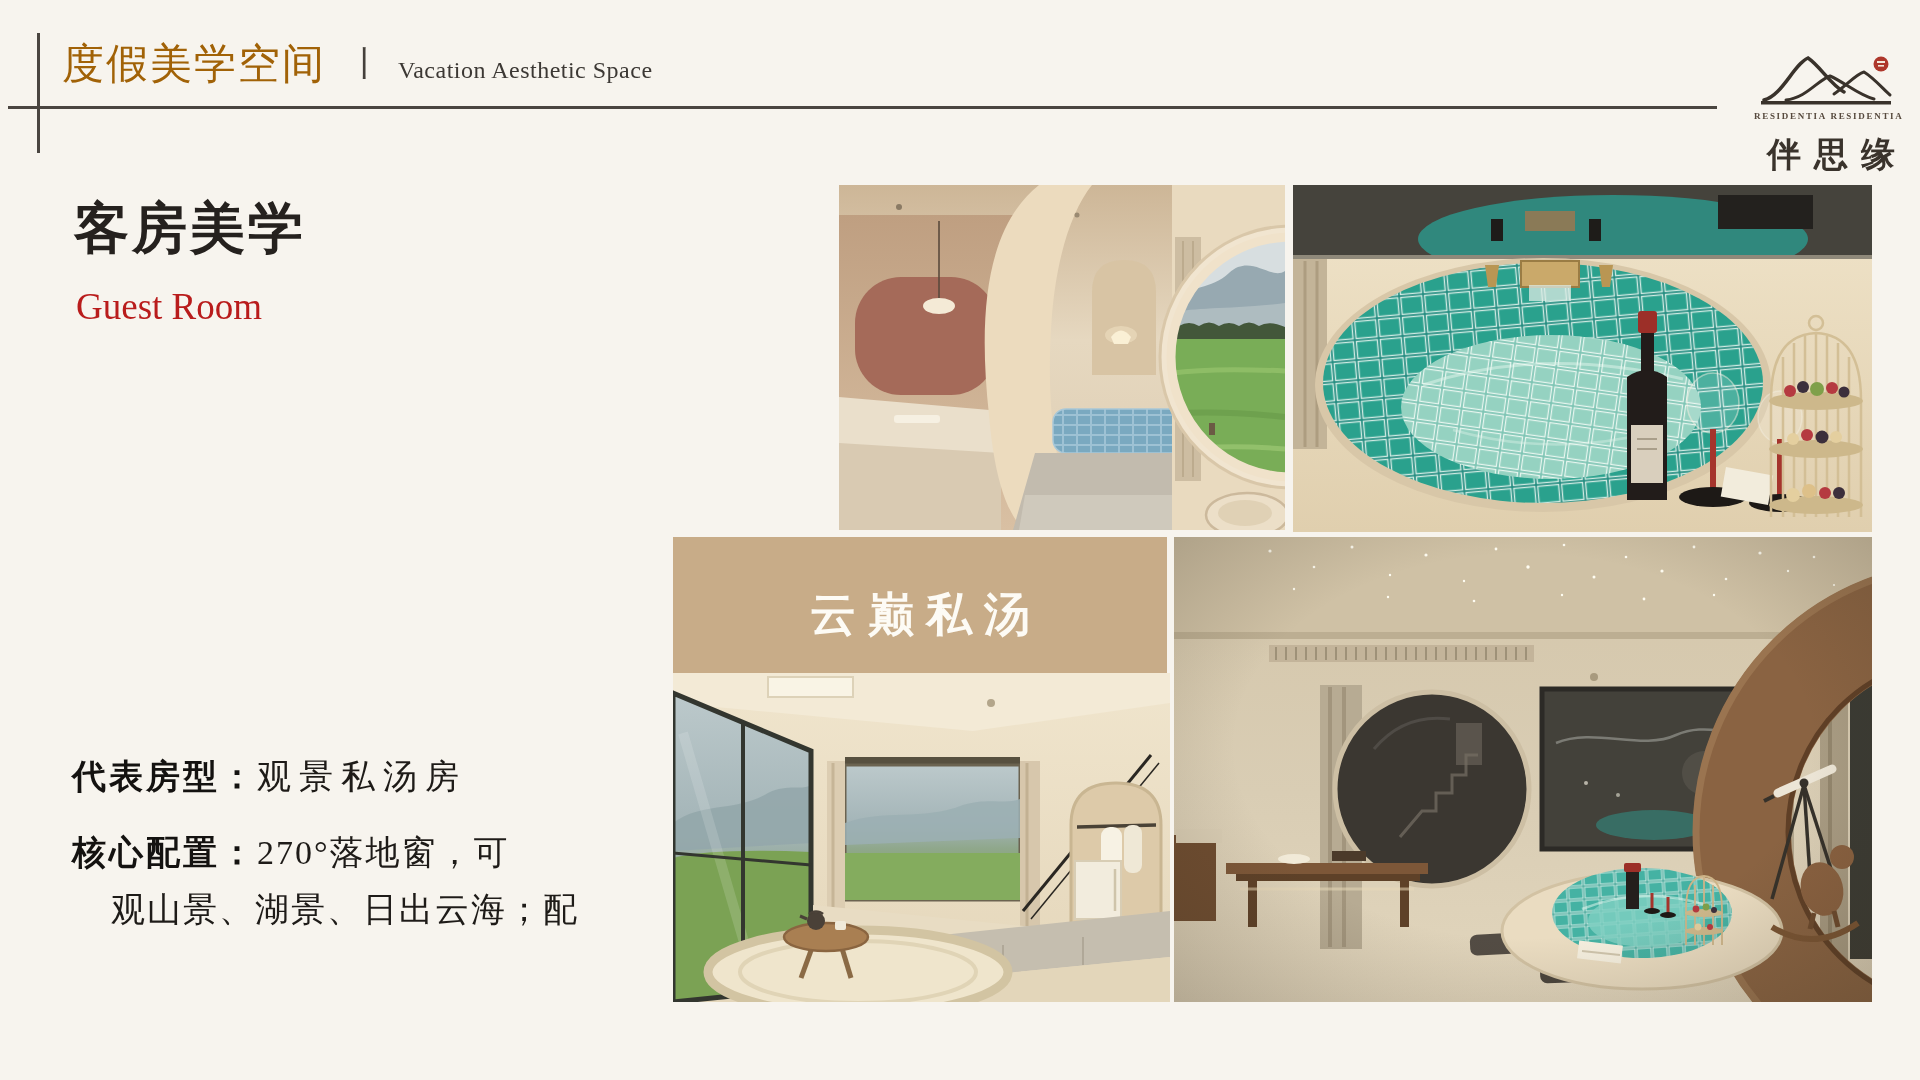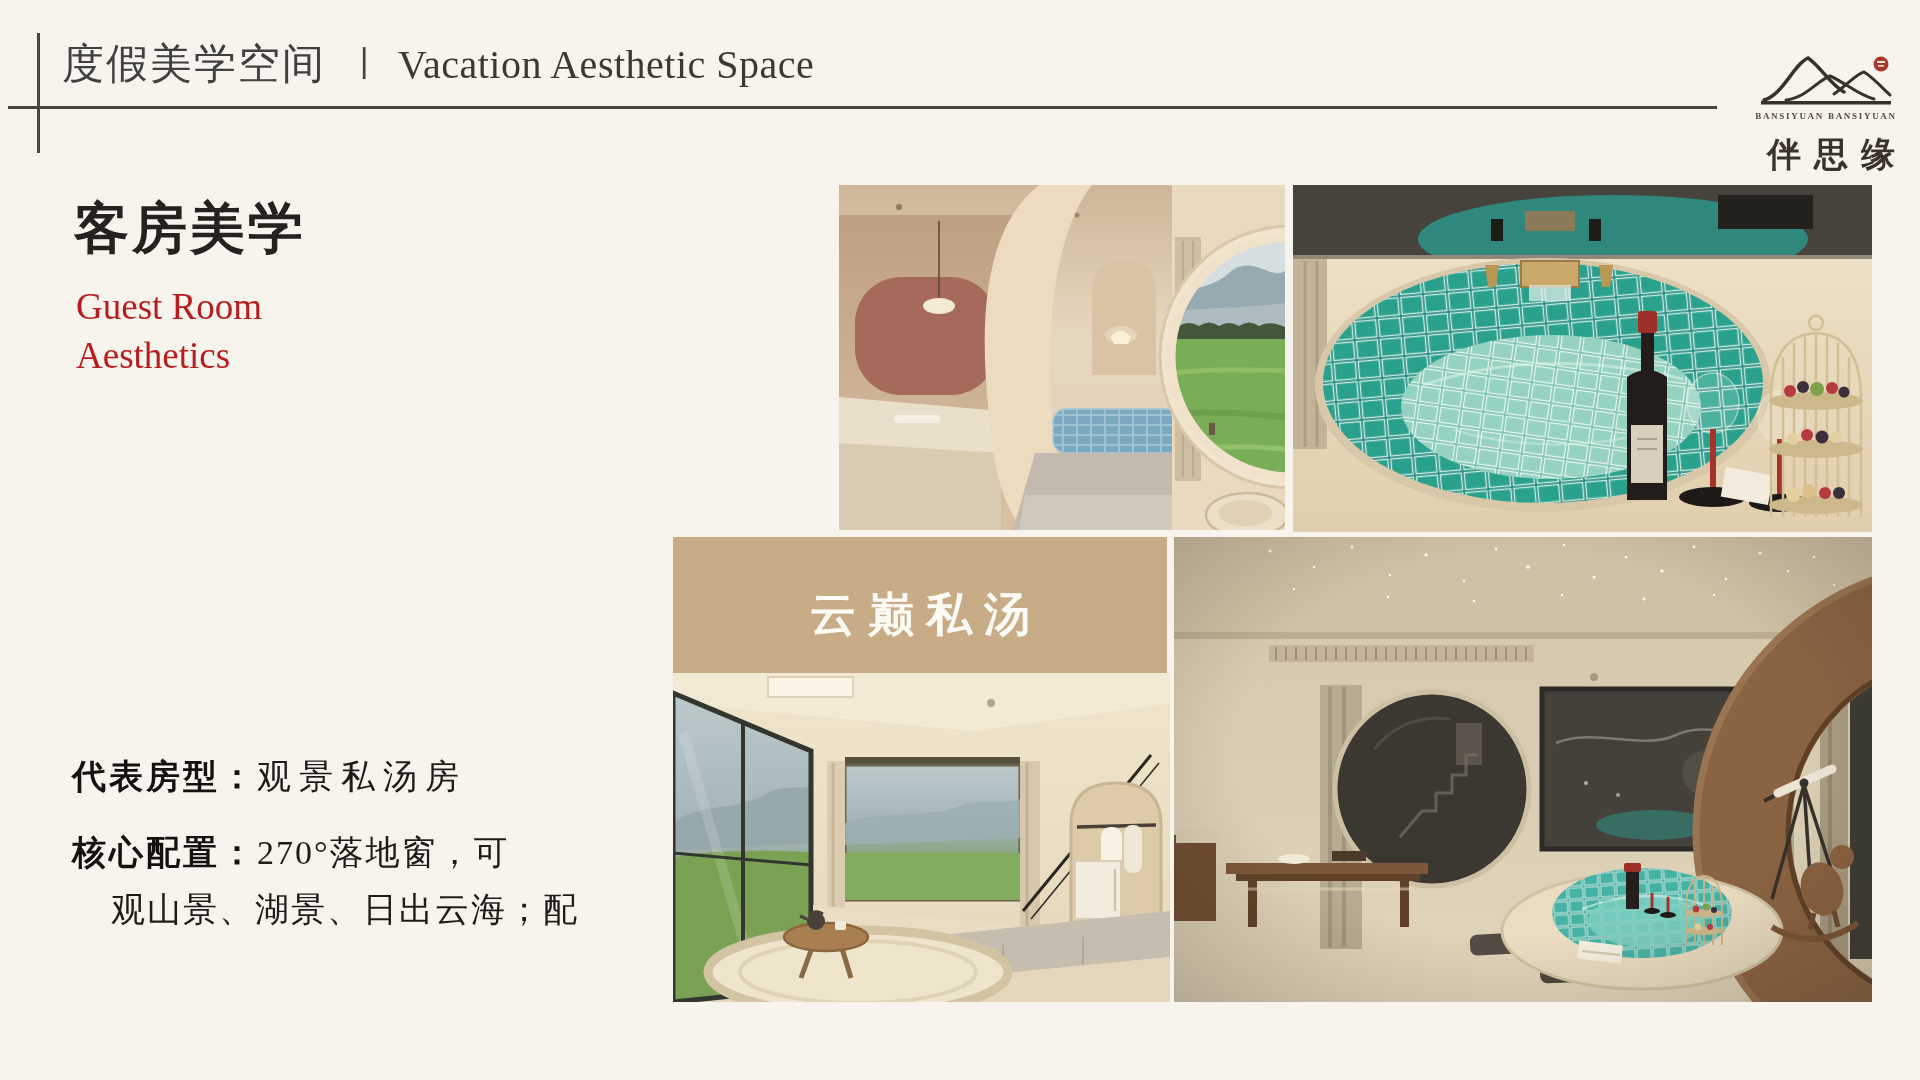--- a/index.html
+++ b/index.html
@@ -7,23 +7,23 @@
     position:relative;width:1920px;height:1080px;overflow:hidden;
     background:#f7f4ee;
     font-family:"Liberation Serif","DejaVu Serif",serif;
     color:#332f2b;
   }
   
   .v-rule{position:absolute;left:37px;top:33px;width:3px;height:120px;background:#4a4540;}
   .h-rule{position:absolute;left:8px;top:106px;width:1709px;height:3px;background:#4a4540;}
   
   .header-title{position:absolute;left:62px;top:36px;white-space:nowrap;}
-  .t-zh{font-size:42px;letter-spacing:2px;color:#404040;font-weight:500;}
+  .t-zh{font-size:42px;letter-spacing:2px;color:#a16207;font-weight:500;}
   .t-sep{font-size:34px;color:#45403b;margin:0 16px 0 22px;font-weight:300;vertical-align:3px;}
-  .t-en{font-size:40px;letter-spacing:.5px;color:#3c3834;}
+  .t-en{font-size:24px;letter-spacing:.5px;color:#3c3834;}
   
   .logo{position:absolute;left:1754px;top:50px;width:144px;text-align:center;}
   .logo svg{display:block;margin:0 auto;}
   .logo-en{font-size:9px;letter-spacing:1.7px;color:#56493d;font-weight:bold;margin-top:3px;white-space:nowrap;}
   .logo-zh{font-size:34px;letter-spacing:13px;text-indent:13px;color:#3a332c;font-weight:600;margin-top:11px;white-space:nowrap;}
   
   .heading-zh{position:absolute;left:74px;top:192px;font-size:55px;letter-spacing:3px;color:#25211e;font-weight:700;}
   .heading-en{position:absolute;left:76px;top:282px;font-size:37px;line-height:49px;color:#b91c1c;}
   
   .details{position:absolute;left:72px;top:748px;width:560px;font-size:34px;line-height:57px;color:#1e1b18;}
@@ -62,28 +62,27 @@
       <path d="M8,50 C26,46 38,14 52,8 C64,16 74,34 88,42" fill="none" stroke="#39322b" stroke-width="3.5" stroke-linecap="round"></path>
       <path d="M78,44 C90,36 100,24 108,22 C118,28 128,40 134,45" fill="none" stroke="#39322b" stroke-width="3" stroke-linecap="round"></path>
       <path d="M30,50 C50,48 62,30 74,26 C88,32 104,46 118,49" fill="none" stroke="#39322b" stroke-width="3" stroke-linecap="round"></path>
       <rect x="5" y="51" width="130" height="3.5" fill="#39322b"></rect>
       <g>
         <circle cx="125" cy="14" r="7.5" fill="#ae372b"></circle>
         <rect x="121" y="11" width="8" height="2" fill="#f2e8da"></rect>
         <rect x="122" y="15" width="6" height="1.6" fill="#f2e8da"></rect>
       </g>
     </svg>
-    <div class="logo-en">BANSIYUAN BANSIYUAN</div>
+    <div class="logo-en">RESIDENTIA RESIDENTIA</div>
     <div class="logo-zh">伴思缘</div>
   </div>
 
   <div class="heading-zh">客房美学</div>
   <div class="heading-en">
     <div>Guest Room</div>
-    <div>Aesthetics</div>
   </div>
 
   <div class="details">
     <p>
       <span class="lbl">代表房型：</span><span class="val">观景私汤房</span>
     </p>
     <p>
       <span class="lbl">核心配置：</span><span class="inl">270°落地窗，可</span>
       <span class="blk">观山景、湖景、日出云海；配</span>
     </p>

